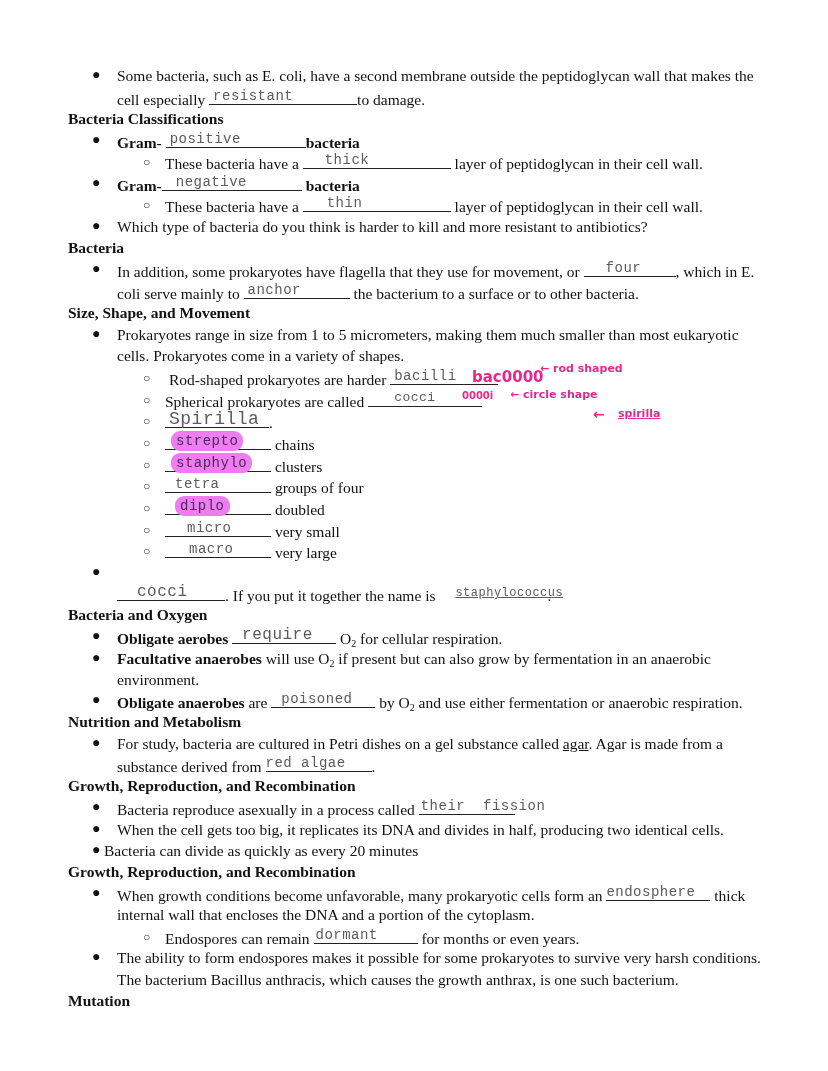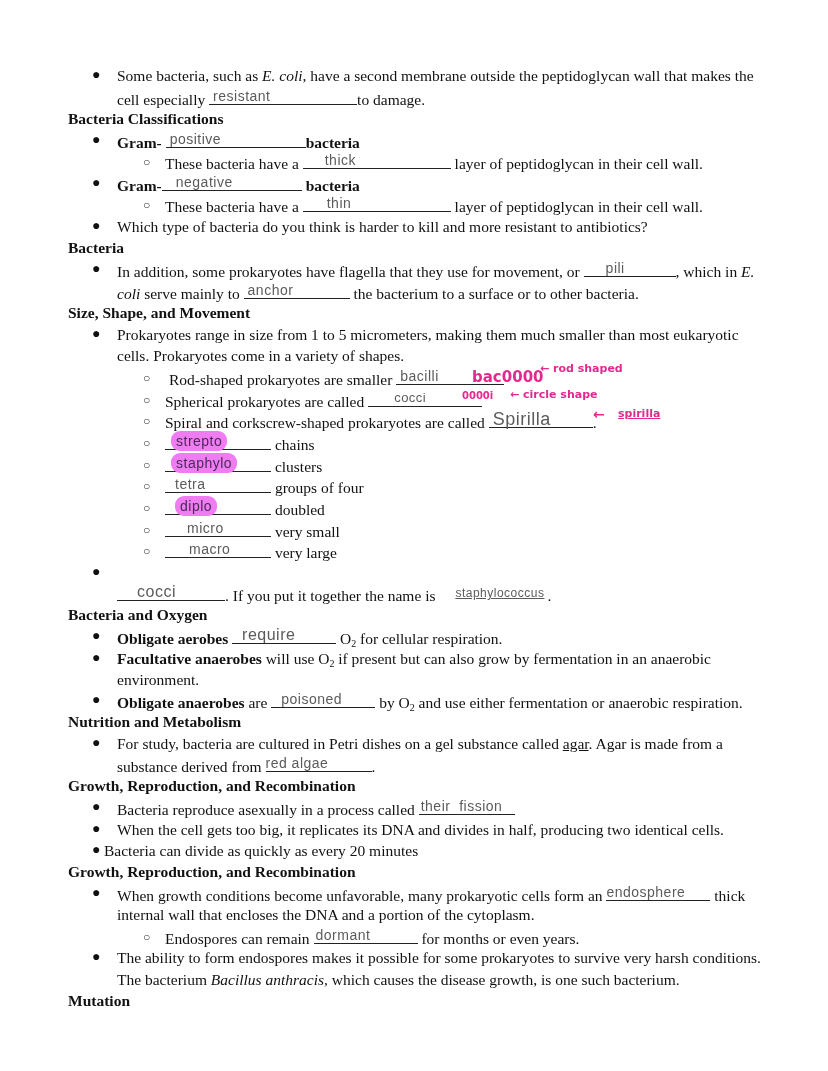--- a/index.html
+++ b/index.html
@@ -5,29 +5,29 @@
   html, body { margin: 0; padding: 0; background: #ffffff; }
   body {
     width: 828px; height: 1071px; position: relative; overflow: hidden;
     font-family: "Liberation Serif", "DejaVu Serif", serif;
     font-size: 15.5px; color: #111111;
   }
   .page { position: absolute; left: 0; top: 0; width: 828px; height: 1071px; }
   .line { position: absolute; white-space: nowrap; line-height: 20px; }
   .h { font-weight: bold; left: 68px; }
   .b { font-weight: bold; }
-  .i { font-style: italic; }
+  .i { }
   .bullet { position: absolute; font-size: 14px; }
   .circ { position: absolute; font-size: 12px; color: #333; }
   .blank {
     display: inline-block; border-bottom: 1.6px solid #222; position: relative;
     height: 16px; vertical-align: baseline; text-align: left;
   }
   .hw {
-    font-family: Liberation Sans, sans-serif; color: #5b5b5b; font-size: 14px;
+    font-family: Liberation Mono, monospace; color: #5b5b5b; font-size: 14px;
     letter-spacing: 0.5px; position: absolute; bottom: -2px; left: 4px; white-space: nowrap; text-align: center;
   }
   .hl { background: #ef7cf0; border-radius: 9px; padding: 0 5px; color: #4b2a5a; }
   .pink {
     font-family: "DejaVu Sans", sans-serif; color: #e5288e; font-weight: bold;
     position: absolute; white-space: nowrap;
   }
   .ul { text-decoration: underline; }
   sub { font-size: 10px; vertical-align: -3px; line-height: 0; }
 </style>
@@ -47,40 +47,40 @@
   <div class="line" style="left:165px;top:152px"><span>These bacteria have a </span><span class="blank" style="width:148px"><span class="hw" style="left:22px">thick</span></span><span> layer of peptidoglycan in their cell wall.</span></div>
   <span class="bullet" style="left:92px;top:175px">●</span>
   <div class="line b" style="left:117px;top:174px"><span>Gram-</span><span class="blank" style="width:140px"><span class="hw" style="font-weight:normal;left:14px">negative</span></span> <span>bacteria</span></div>
   <span class="circ" style="left:143px;top:198px">○</span>
   <div class="line" style="left:165px;top:195px"><span>These bacteria have a </span><span class="blank" style="width:148px"><span class="hw" style="left:24px">thin</span></span><span> layer of peptidoglycan in their cell wall.</span></div>
   <span class="bullet" style="left:92px;top:218px">●</span>
   <div class="line" style="left:117px;top:217px">Which type of bacteria do you think is harder to kill and more resistant to antibiotics?</div>
 
   <div class="line h" style="top:238px">Bacteria</div>
   <span class="bullet" style="left:92px;top:261px">●</span>
-  <div class="line" style="left:117px;top:260px"><span>In addition, some prokaryotes have flagella that they use for movement, or </span><span class="blank" style="width:92px"><span class="hw" style="left:22px">pili</span></span><span>, which in </span><span class="i">E.</span></div>
+  <div class="line" style="left:117px;top:260px"><span>In addition, some prokaryotes have flagella that they use for movement, or </span><span class="blank" style="width:92px"><span class="hw" style="left:22px">four</span></span><span>, which in </span><span class="i">E.</span></div>
   <div class="line" style="left:117px;top:282px"><span class="i">coli</span><span> serve mainly to </span><span class="blank" style="width:106px"><span class="hw">anchor</span></span><span> the bacterium to a surface or to other bacteria.</span></div>
 
   <div class="line h" style="top:303px">Size, Shape, and Movement</div>
   <span class="bullet" style="left:92px;top:326px">●</span>
   <div class="line" style="left:117px;top:325px">Prokaryotes range in size from 1 to 5 micrometers, making them much smaller than most eukaryotic</div>
   <div class="line" style="left:117px;top:346px">cells. Prokaryotes come in a variety of shapes.</div>
 
   <span class="circ" style="left:143px;top:371px">○</span>
-  <div class="line" style="left:169px;top:368px"><span>Rod-shaped prokaryotes are smaller </span><span class="blank" style="width:108px"><span class="hw">bacilli</span></span></div>
+  <div class="line" style="left:169px;top:368px"><span>Rod-shaped prokaryotes are harder </span><span class="blank" style="width:108px"><span class="hw">bacilli</span></span></div>
   <span class="pink" style="left:472px;top:368px;font-size:15px">bac0000</span>
   <span class="pink" style="left:540px;top:362px;font-size:11px">← rod shaped</span>
 
   <span class="circ" style="left:143px;top:393px">○</span>
   <div class="line" style="left:165px;top:390px"><span>Spherical prokaryotes are called </span><span class="blank" style="width:114px"><span class="hw" style="left:26px;font-size:13px">cocci</span></span></div>
   <span class="pink" style="left:462px;top:390px;font-size:10px">0000i</span>
   <span class="pink" style="left:510px;top:388px;font-size:11px">← circle shape</span>
 
   <span class="circ" style="left:143px;top:414px">○</span>
-  <div class="line" style="left:165px;top:411px"><span>Spiral and corkscrew-shaped prokaryotes are called </span><span class="blank" style="width:104px"><span class="hw" style="font-size:18px">Spirilla</span></span>.</div>
+  <div class="line" style="left:165px;top:411px"><span class="blank" style="width:104px"><span class="hw" style="font-size:18px">Spirilla</span></span>.</div>
   <span class="pink" style="left:593px;top:406px;font-size:14px">←</span>
   <span class="pink ul" style="left:618px;top:407px;font-size:11px">spirilla</span>
 
   <span class="circ" style="left:143px;top:436px">○</span>
   <div class="line" style="left:165px;top:433px"><span class="blank" style="width:106px"><span class="hw hl" style="left:6px">strepto</span></span> <span>chains</span></div>
   <span class="circ" style="left:143px;top:458px">○</span>
   <div class="line" style="left:165px;top:455px"><span class="blank" style="width:106px"><span class="hw hl" style="left:6px">staphylo</span></span> <span>clusters</span></div>
   <span class="circ" style="left:143px;top:479px">○</span>
   <div class="line" style="left:165px;top:476px"><span class="blank" style="width:106px"><span class="hw" style="left:10px">tetra</span></span> <span>groups of four</span></div>
   <span class="circ" style="left:143px;top:501px">○</span>
@@ -116,16 +116,16 @@
   <div class="line" style="left:104px;top:841px">Bacteria can divide as quickly as every 20 minutes</div>
 
   <div class="line h" style="top:862px">Growth, Reproduction, and Recombination</div>
   <span class="bullet" style="left:92px;top:885px">●</span>
   <div class="line" style="left:117px;top:884px"><span>When growth conditions become unfavorable, many prokaryotic cells form an </span><span class="blank" style="width:104px"><span class="hw" style="left:0">endosphere</span></span><span> thick</span></div>
   <div class="line" style="left:117px;top:905px">internal wall that encloses the DNA and a portion of the cytoplasm.</div>
   <span class="circ" style="left:143px;top:930px">○</span>
   <div class="line" style="left:165px;top:927px"><span>Endospores can remain </span><span class="blank" style="width:104px"><span class="hw" style="left:2px">dormant</span></span><span> for months or even years.</span></div>
   <span class="bullet" style="left:92px;top:949px">●</span>
   <div class="line" style="left:117px;top:948px">The ability to form endospores makes it possible for some prokaryotes to survive very harsh conditions.</div>
-  <div class="line" style="left:117px;top:970px"><span>The bacterium </span><span class="i">Bacillus anthracis,</span><span> which causes the disease growth, is one such bacterium.</span></div>
+  <div class="line" style="left:117px;top:970px"><span>The bacterium </span><span class="i">Bacillus anthracis,</span><span> which causes the growth anthrax, is one such bacterium.</span></div>
 
   <div class="line h" style="top:991px">Mutation</div>
 </div>
 
 </body></html>

